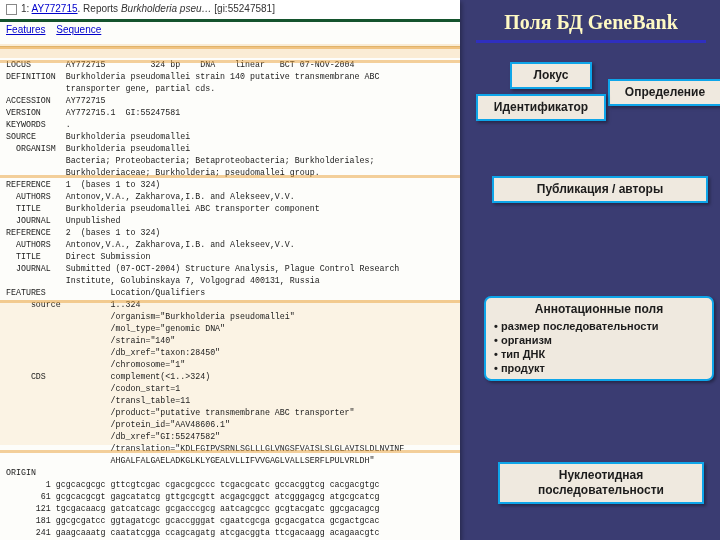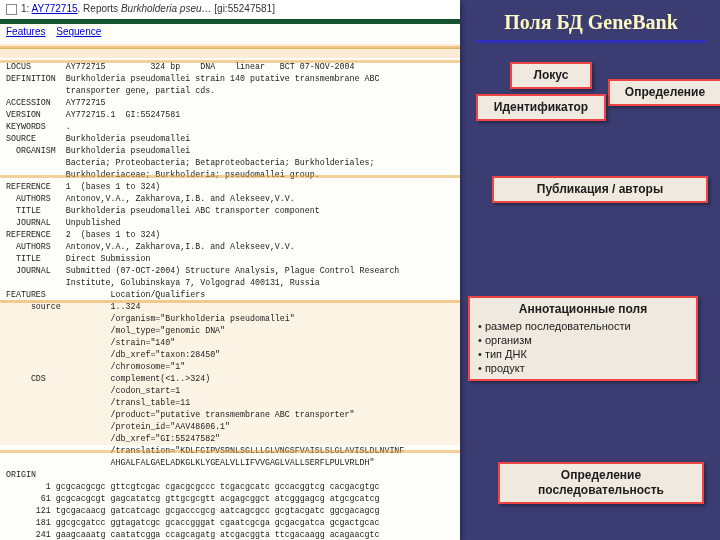--- a/index.html
+++ b/index.html
@@ -1,44 +1,44 @@
 <!DOCTYPE html>
 <html><head>
 <meta charset="utf-8">
 <style>
   html,body{margin:0;padding:0;width:720px;height:540px;font-family:Arial,Helvetica,sans-serif;background:#38396d;}
   .page{position:relative;width:720px;height:540px;background:#3a3c72;overflow:hidden;}
   
   .gb{position:absolute;left:0;top:0;width:460px;height:540px;background:#fdfdfa;box-shadow:2px 2px 4px rgba(0,0,0,.3);}
-  .gb-top{background:#fff;border-bottom:5px solid #14532d;padding:3px 14px 4px 6px;font-size:10px;color:#333;}
+  .gb-top{background:#fff;border-bottom:3px solid #14532d;padding:3px 14px 4px 6px;font-size:10px;color:#333;}
   .gb-top .chk{display:inline-block;width:9px;height:9px;border:1px solid #888;margin-right:4px;vertical-align:middle;}
   .gb-top a{color:#0000cc;text-decoration:underline;}
   .gb-top .italic{font-style:italic;}
   .gb-links{padding:2px 6px 11px 6px;font-size:10px;border-bottom:1px solid #c9c9b5;}
   .gb-links a{color:#0000cc;text-decoration:underline;margin-right:8px;}
   .gb-body{font-family:"Courier New",monospace;font-size:8.3px;line-height:12px;color:#222;padding:4px 6px 4px 6px;white-space:pre;filter:blur(.35px);}
   
   .hl{position:absolute;left:0;height:1.5px;background:#e9a23a;width:460px;}
   .hl.h1{top:46px;height:3px;background:rgba(233,162,58,.55);width:460px;}
   .hl.h2{top:60px;height:3px;background:rgba(233,162,58,.5);}
   .hl.h3{top:175px;height:3px;background:rgba(233,162,58,.5);}
   .hl.h4{top:300px;height:3px;background:rgba(233,162,58,.5);}
   .hl.h5{top:450px;height:3px;background:rgba(233,162,58,.5);}
   .bandA{position:absolute;left:0;top:44px;height:14px;width:460px;background:rgba(245,200,130,.30);}
   .bandB{position:absolute;left:0;top:300px;height:145px;width:460px;background:rgba(245,200,130,.18);}
   
   .title{position:absolute;right:14px;top:10px;width:230px;text-align:center;font:700 20px/24px "Comic Sans MS","Comic Sans",cursive;color:#fef9c3;}
   .title::after{content:"";display:block;height:3px;background:#2f2fbf;margin-top:6px;}
-  .box{position:absolute;border:2px solid #ef4444;background:#efe9df;color:#1c1c1c;text-align:center;font:700 12px/15px Tahoma,Arial,sans-serif;padding:4px 8px;box-shadow:2px 2px 3px rgba(0,0,0,.35);}
+  .box{position:absolute;border:2px solid #0ea5e9;background:#efe9df;color:#1c1c1c;text-align:center;font:700 12px/15px Tahoma,Arial,sans-serif;padding:4px 8px;box-shadow:2px 2px 3px rgba(0,0,0,.35);}
   .box.locus{left:510px;top:62px;width:62px;}
   .box.ident{left:476px;top:94px;width:110px;}
   .box.defin{left:608px;top:79px;width:94px;background:#efe9df;}
   .box.src  {left:492px;top:140px;width:196px;}
   .box.pub  {left:492px;top:176px;width:196px;}
-  .box.ann  {left:468px;top:296px;width:210px;text-align:left;font-weight:400;font-size:11px;line-height:14px;}
+  .box.ann  {left:484px;top:296px;width:210px;text-align:left;font-weight:700;font-size:11px;line-height:14px;border-radius:7px;}
   .box.ann b{display:block;text-align:center;font-size:12px;margin-bottom:3px;}
   .box.nuc  {left:498px;top:462px;width:186px;}
 </style>
 </head>
 <body>
 <div class="page">
 
   <div class="gb">
     <div class="gb-top">
       <span class="chk"></span>1:
@@ -110,15 +110,15 @@
   <div class="box pub">Публикация / авторы</div>
 
   <div class="box ann">
     <b>Аннотационные поля</b>
     <span>• размер последовательности</span><br>
     <span>• организм</span><br>
     <span>• тип ДНК</span><br>
     <span>• продукт</span><br>
   </div>
 
-  <div class="box nuc">Определение последовательность</div>
+  <div class="box nuc">Нуклеотидная последовательности</div>
 
 </div>
 
 </body></html>

